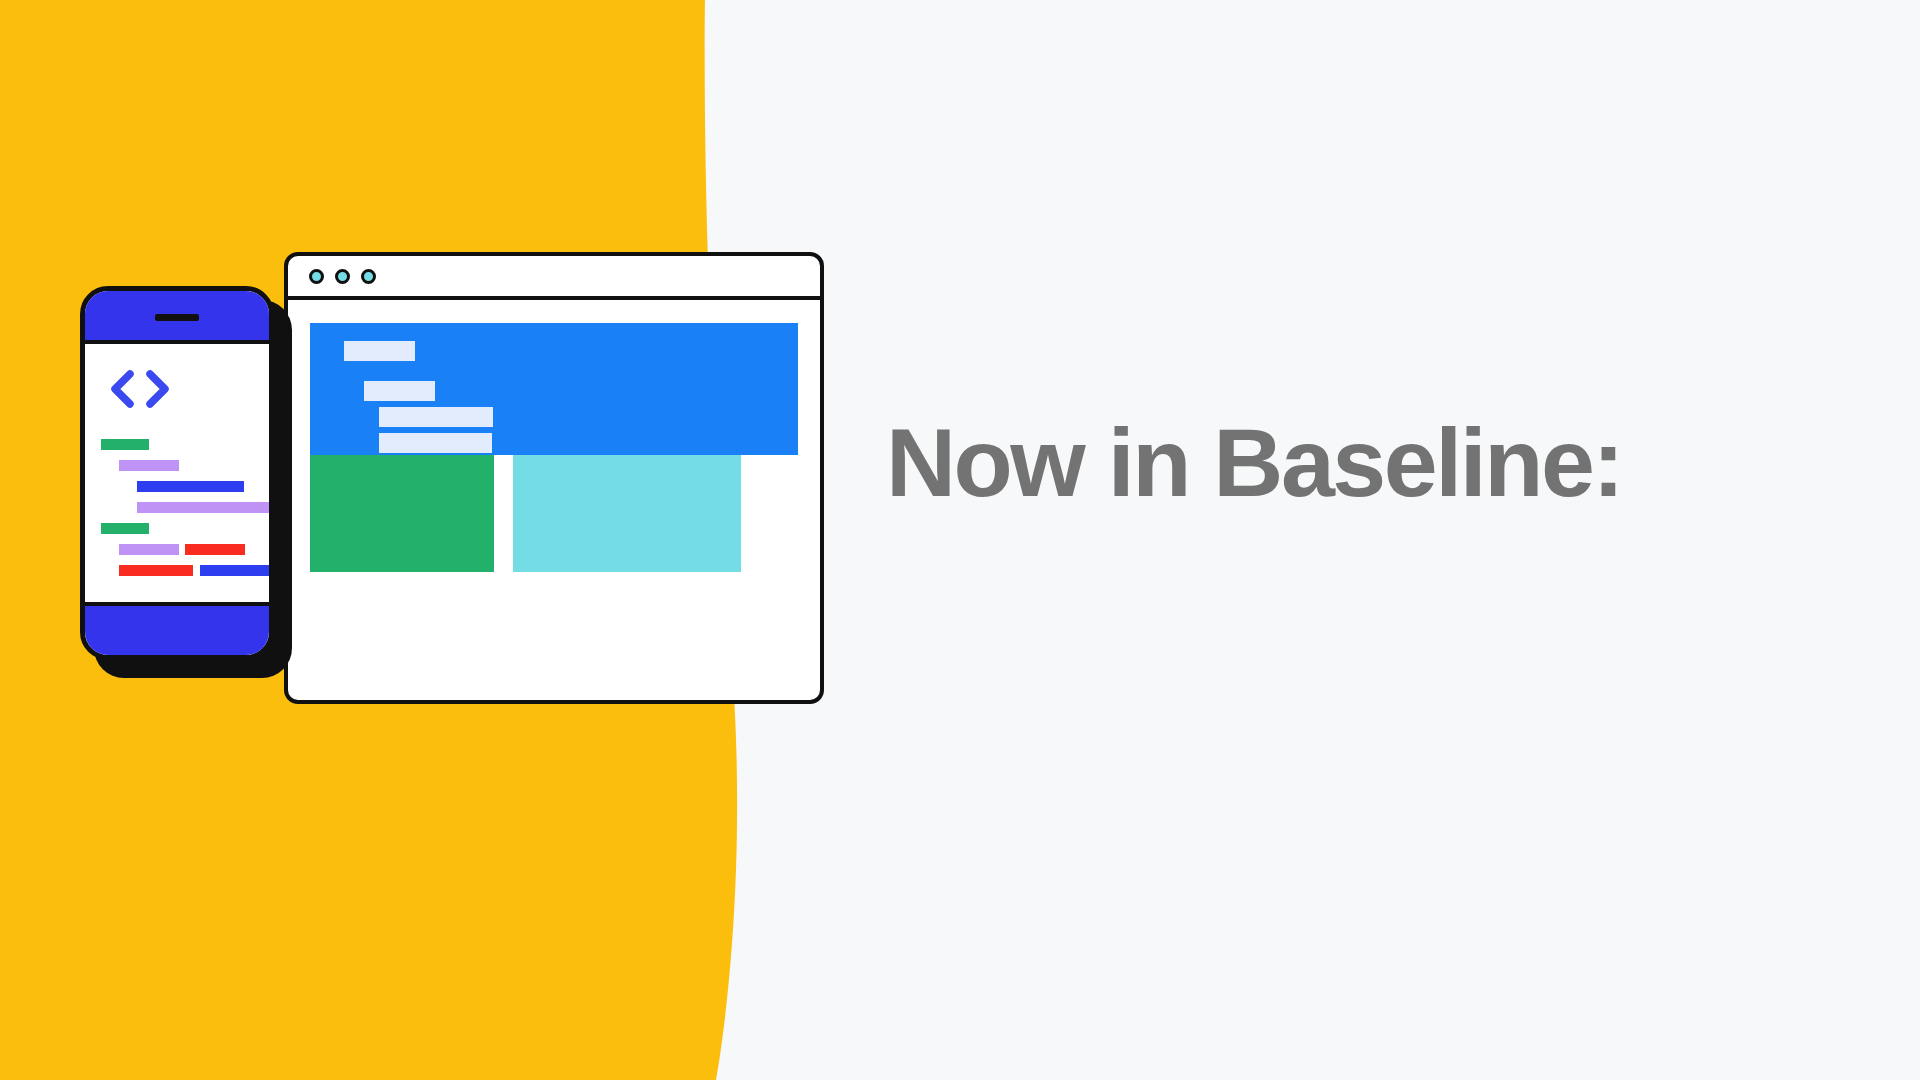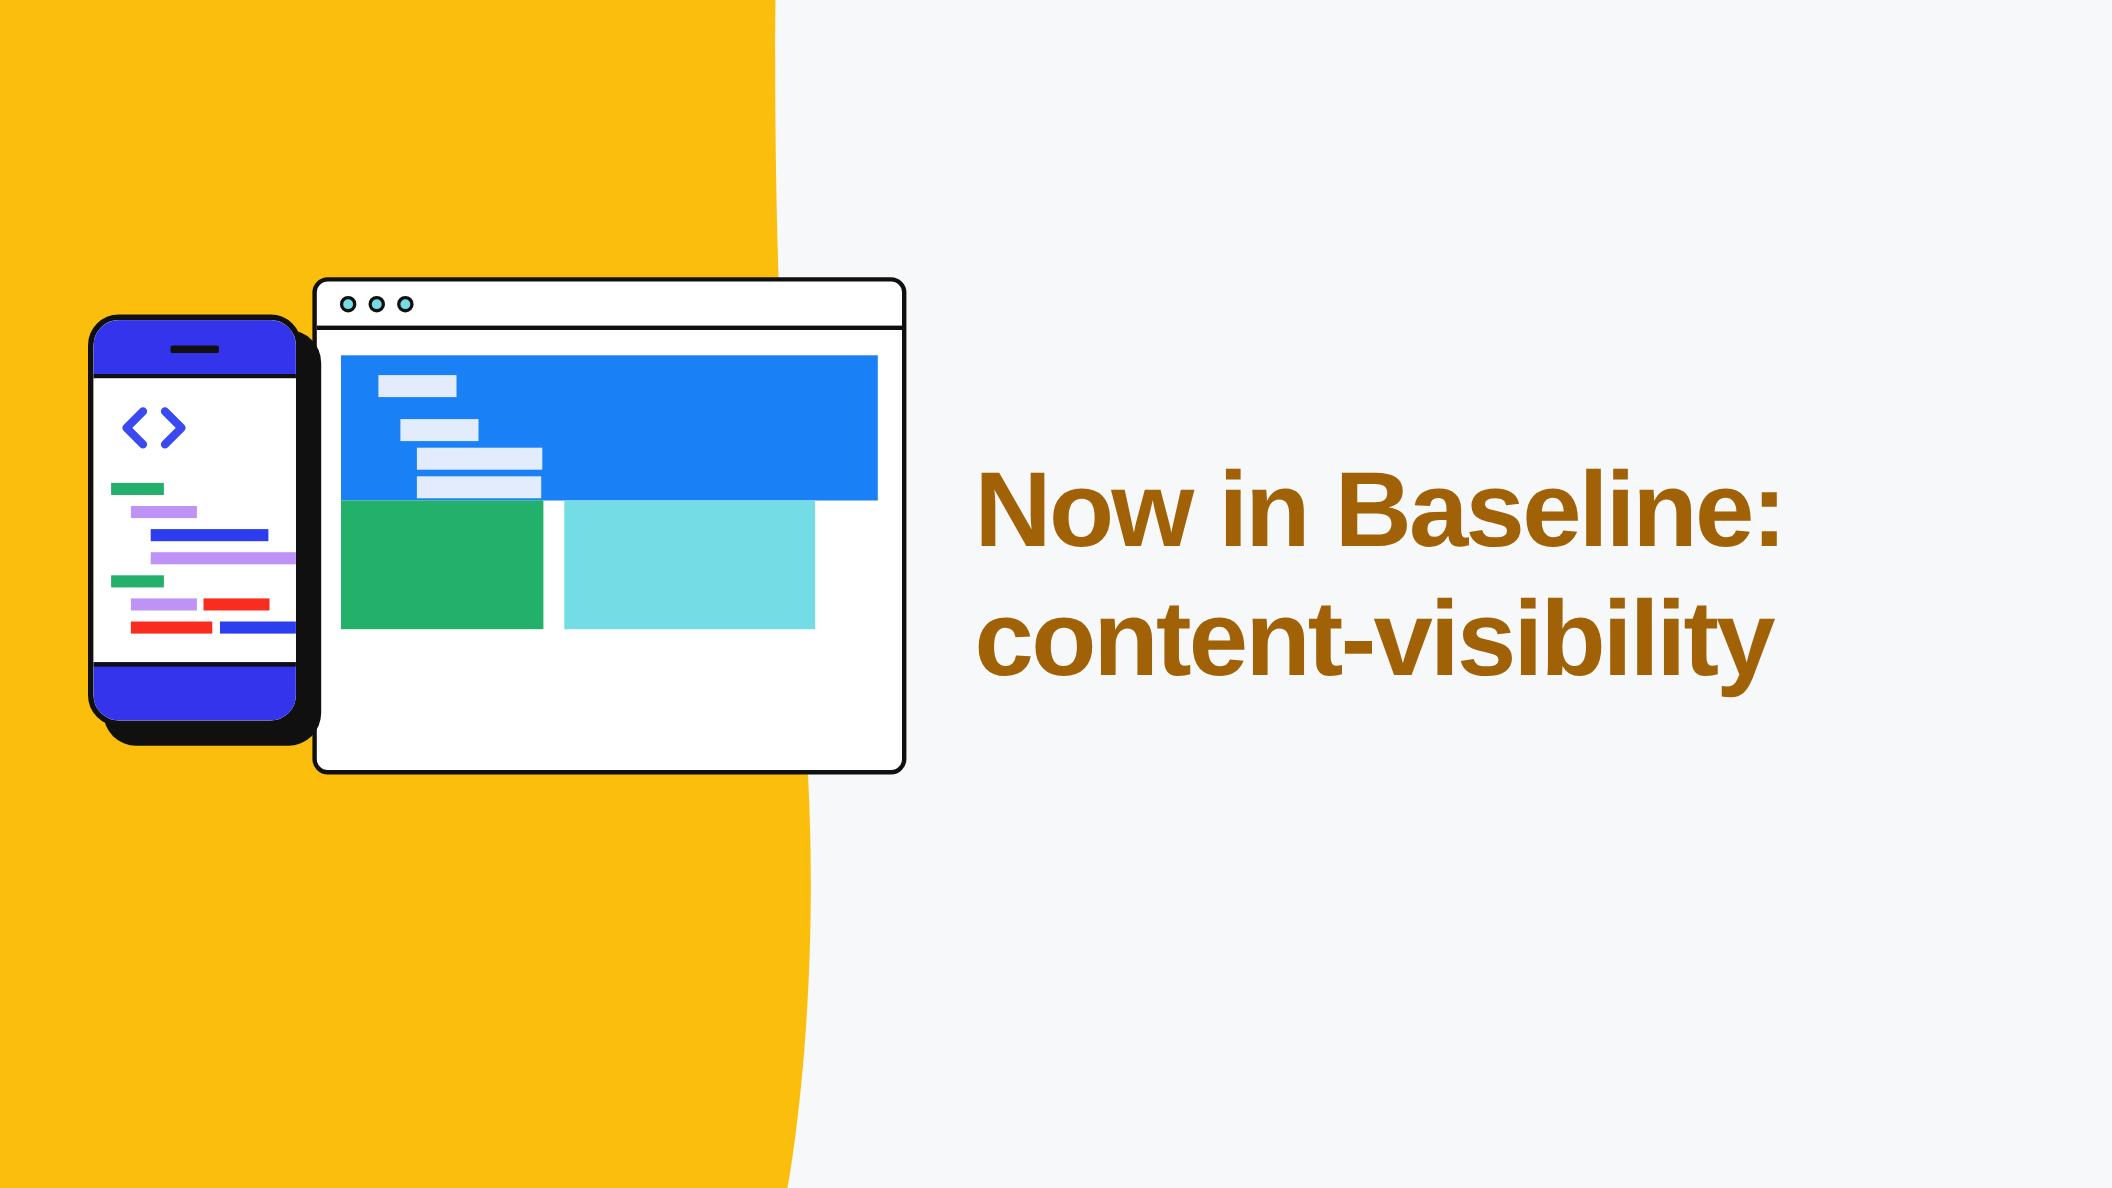--- a/index.html
+++ b/index.html
@@ -177,18 +177,17 @@
             <div class="code-row">
               <span class="code-bar" style="left: 34px; width: 74px; background: rgb(249, 44, 32);"></span>
               <span class="code-bar" style="left: 115px; width: 74px; background: rgb(45, 62, 240);"></span>
             </div>
           </div>
       </div>
       <div class="phone-bottom" style="background: rgb(52, 52, 236);"></div>
     </div>
   </div>
 
-  <h1 class="headline" style="color: #a16207;">
+  <h1 class="headline" style="color: #737373;">
     <span class="headline-line">Now in Baseline:</span>
-    <span class="headline-line">content-visibility</span>
   </h1>
 
 </div>
 
 </body></html>

